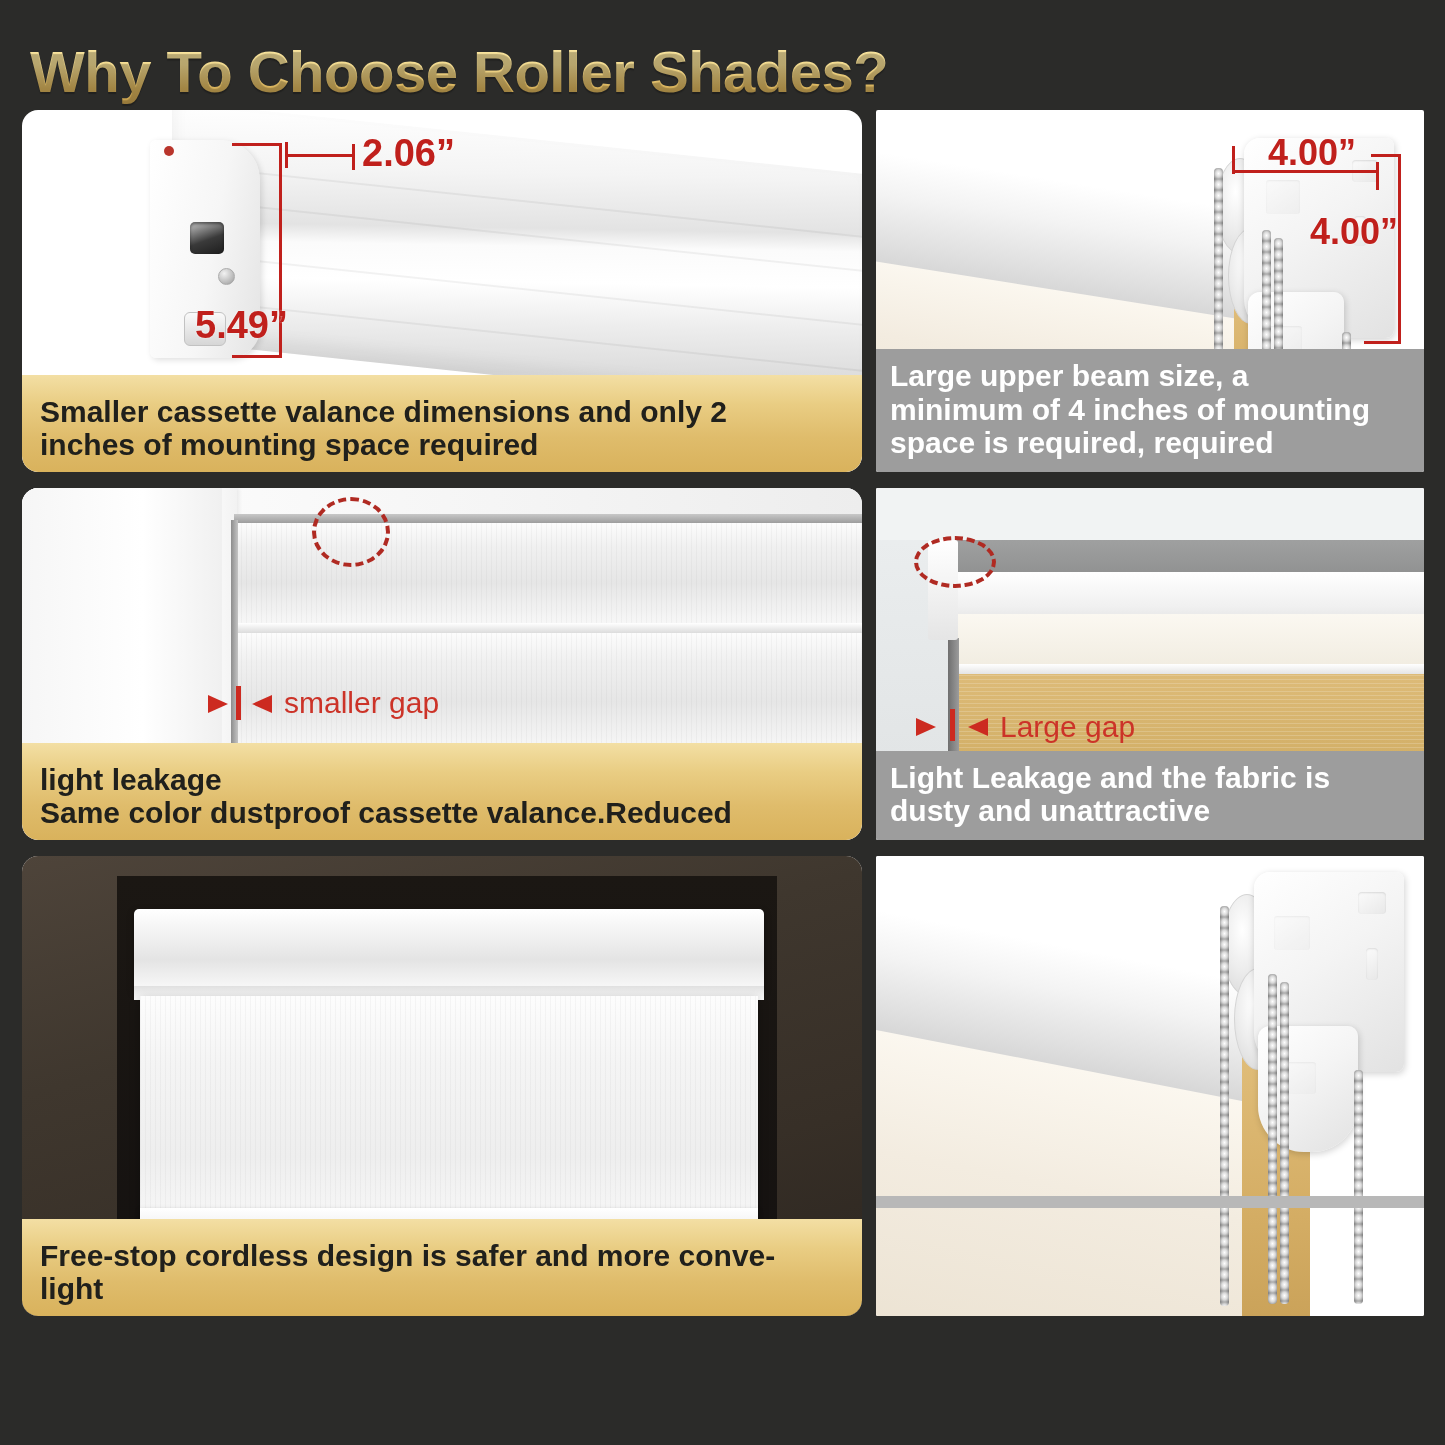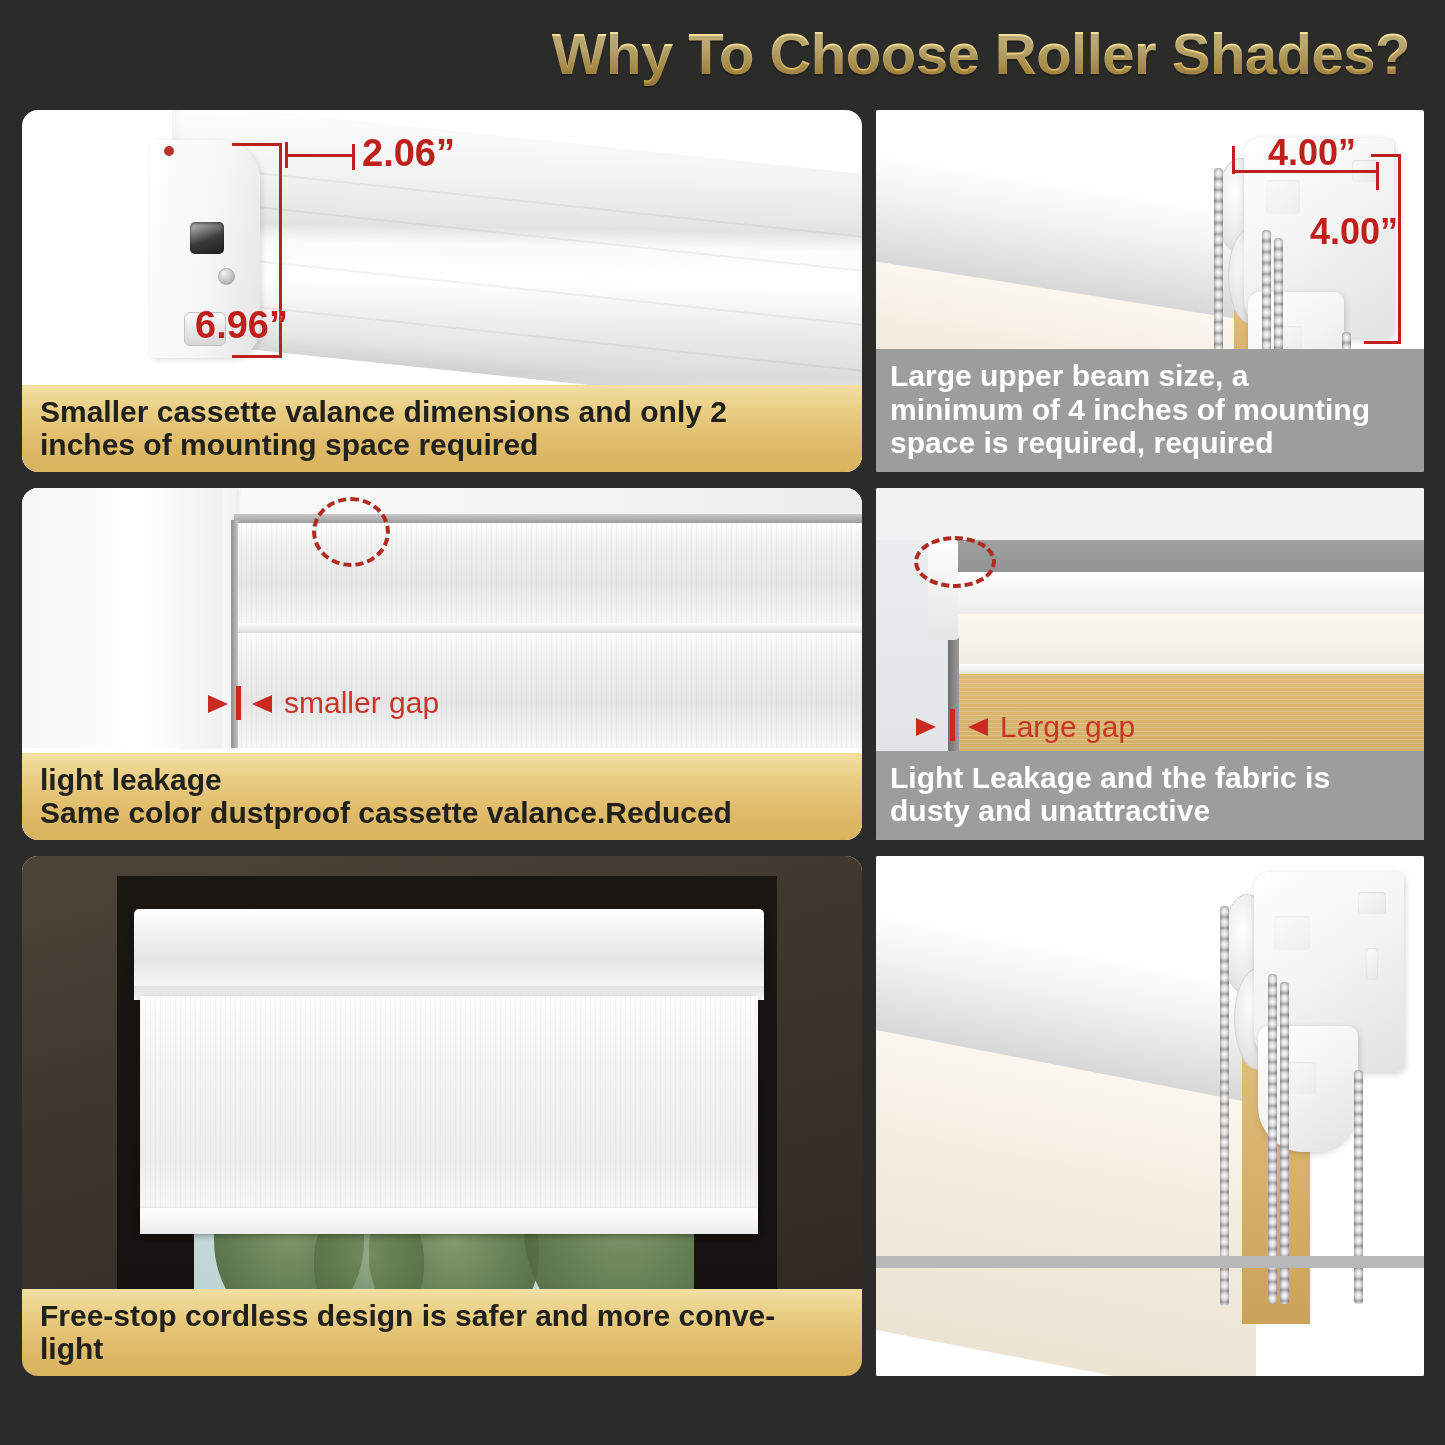--- a/index.html
+++ b/index.html
@@ -9,23 +9,23 @@
     height: 1445px;
     background: #2b2b29;
     font-family: "Liberation Sans", sans-serif;
     overflow: hidden;
     position: relative;
   }
 
   
   .title-wrap {
     position: absolute;
-    top: 14px; left: 30px;
+    top: 32px; left: 30px;
     width: 1380px; height: 78px;
-    display: flex; align-items: center; justify-content: flex-end;
+    display: flex; align-items: center;
   }
   .title {
     font-size: 58px;
     font-weight: bold;
     letter-spacing: -0.5px;
     background: linear-gradient(180deg, #fbeaa8 0%, #f5dd92 40%, #d9b35c 75%, #c8a04d 100%);
     -webkit-background-clip: text;
     background-clip: text;
     color: transparent;
     -webkit-text-fill-color: transparent;
@@ -40,28 +40,28 @@
     width: 1402px; height: 1318px;
   }
 
   .panel { position: absolute; overflow: hidden; background: #fff; }
   .panel.left  { left: 0;    width: 840px; border-radius: 16px; }
   .panel.right { left: 854px; width: 548px; border-radius: 2px; }
 
   .row1 { top: 0;    height: 362px; }
   .row2 { top: 378;  }
   .panel.row2 { top: 378px; height: 352px; }
-  .panel.row3 { top: 746px; height: 520px; }
+  .panel.row3 { top: 746px; height: 460px; }
 
   .photo { position: absolute; inset: 0; overflow: hidden; }
 
   
   .cap {
     position: absolute; left: 0; right: 0; bottom: 0;
-    padding: 10px 18px 10px 18px;
+    padding: 20px 18px 10px 18px;
     font-weight: bold;
     line-height: 1.12;
     z-index: 5;
   }
   .cap.gold {
     background: linear-gradient(180deg, #f3dfa4 0%, #e9cd83 30%, #dfbc6b 65%, #d9b25c 100%);
     color: #20201c;
     font-size: 30px;
     border-bottom-left-radius: 16px;
     border-bottom-right-radius: 16px;
@@ -263,21 +263,21 @@
       </div>
 
       <div class="dimline" style="left:263px; top:32px; width:3px; height:26px;"></div>
       <div class="dimline" style="left:330px; top:34px; width:3px; height:26px;"></div>
       <div class="dimline" style="left:266px; top:44px; width:66px; height:3px;"></div>
       <div class="dimlabel" style="left:340px; top:22px; font-size:38px;">2.06”</div>
 
       <div class="dimline" style="left:257px; top:33px; width:3px; height:215px;"></div>
       <div class="dimline" style="left:210px; top:33px; width:50px; height:3px;"></div>
       <div class="dimline" style="left:210px; top:245px; width:50px; height:3px;"></div>
-      <div class="dimlabel" style="left:173px; top:215px; font-size:38px; transform:translateY(-50%);">6.96”</div>
+      <div class="dimlabel" style="left:173px; top:215px; font-size:38px; transform:translateY(-50%);">5.49”</div>
     </div>
 
     <div class="cap gold">
       <span class="line">Smaller cassette valance dimensions and only 2</span>
       <span class="line">inches of mounting space required</span>
     </div>
   </div>
 
   <div class="panel right row1">
     <div class="photo">

